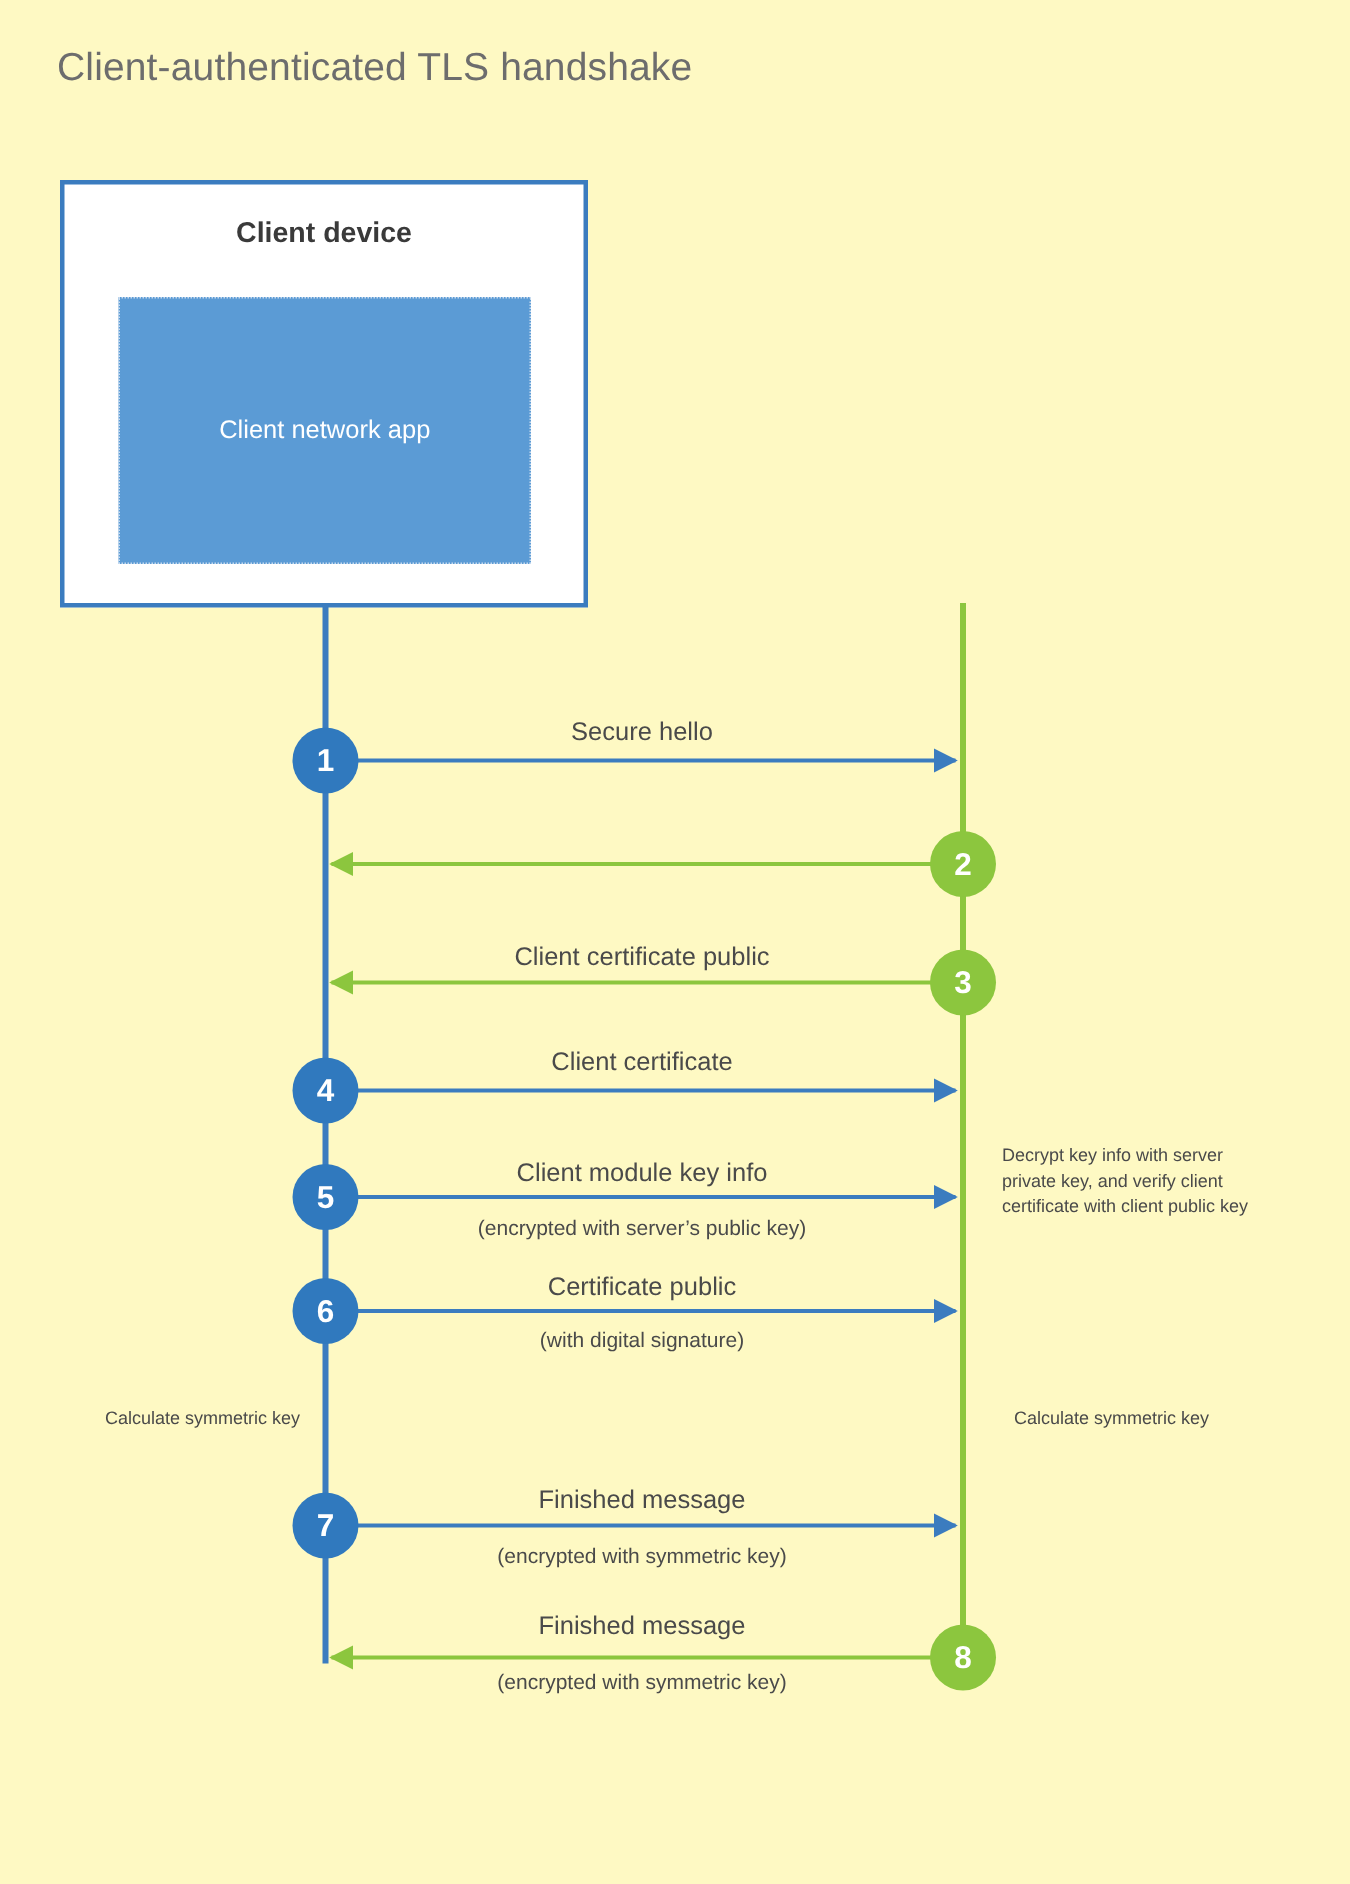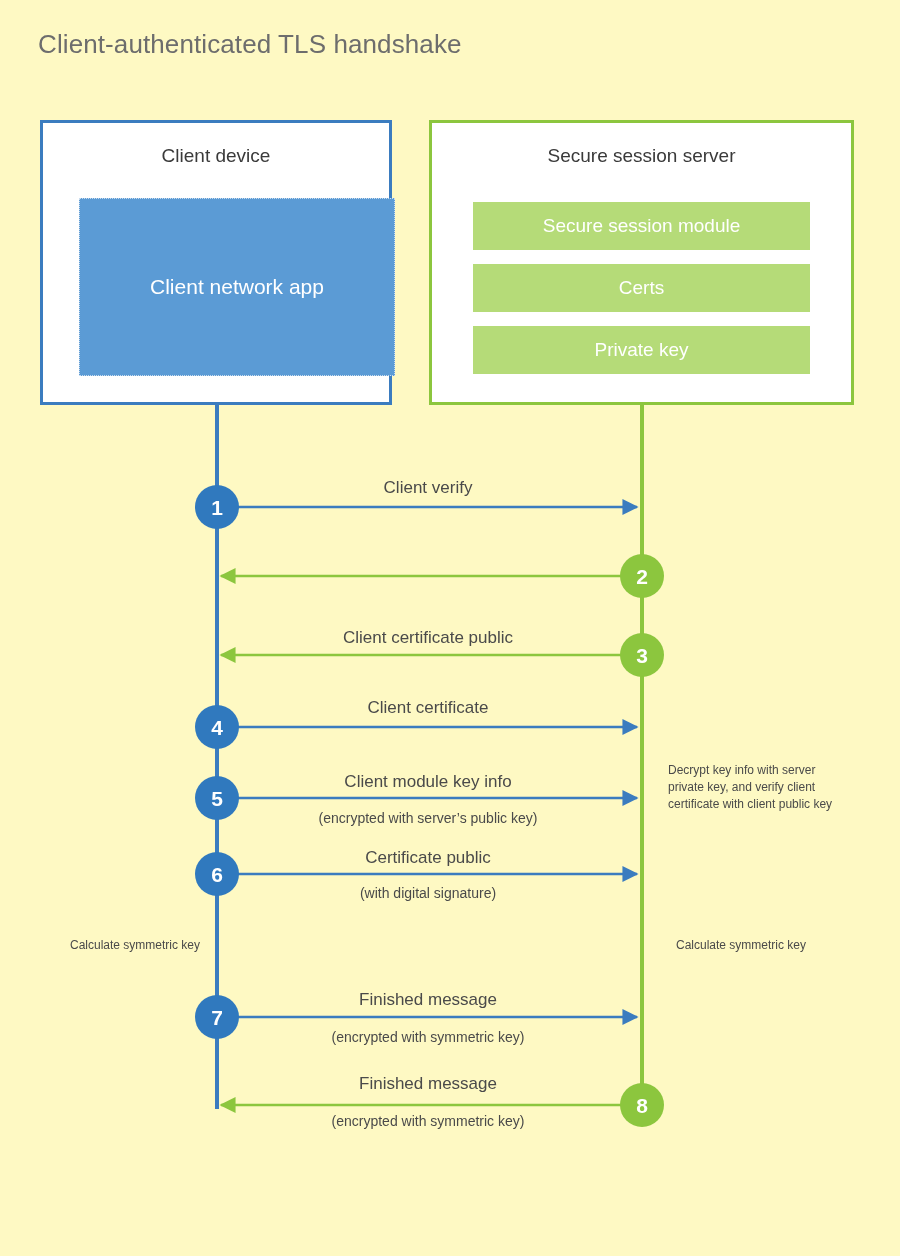--- a/index.html
+++ b/index.html
@@ -52,40 +52,40 @@
     height: 285px;
     border: 3px solid #8cc63e;
   }
   .party-title {
     position: absolute;
     left: 0;
     right: 0;
     top: 22px;
     text-align: center;
     font-size: 19px;
-    font-weight: normal;
+    font-weight: bold;
     color: #3a3a3a;
   }
 
   
   #client-app {
     position: absolute;
     left: 36px;
     top: 75px;
-    width: 316px;
+    width: 275px;
     height: 178px;
     background: #5b9bd5;
     border: 1px dotted #c9dcef;
     box-sizing: border-box;
     display: flex;
     align-items: center;
     justify-content: center;
     text-align: center;
     color: #ffffff;
-    font-size: 21px;
+    font-size: 17px;
     line-height: 1.32;
     padding: 0 10px;
   }
 
   
   .server-bar {
     position: absolute;
     left: 41px;
     width: 337px;
     height: 48px;
@@ -196,26 +196,20 @@
 
 <div id="canvas">
 
   <div id="page-title">Client-authenticated TLS handshake</div>
 
   <div id="client-box" class="party-box">
     <div class="party-title">Client device</div>
     <div id="client-app">Client network app</div>
   </div>
 
-  <div id="server-box" class="party-box">
-    <div class="party-title">Secure session server</div>
-    <div id="server-bar-0" class="server-bar">Secure session module</div>
-    <div id="server-bar-1" class="server-bar">Certs</div>
-    <div id="server-bar-2" class="server-bar">Private key</div>
-  </div>
 
   <div id="client-lifeline" class="lifeline"></div>
   <div id="server-lifeline" class="lifeline"></div>
 
   <svg id="arrow-layer" viewBox="0 0 900 1256" xmlns="http://www.w3.org/2000/svg">
     <defs>
       <marker id="head-blue" markerWidth="7" markerHeight="7" refX="5.6" refY="3.5" orient="auto" markerUnits="strokeWidth">
         <path d="M0,0.4 L6.2,3.5 L0,6.6 z" fill="#3b7cbf"></path>
       </marker>
       <marker id="head-green" markerWidth="7" markerHeight="7" refX="5.6" refY="3.5" orient="auto" markerUnits="strokeWidth">
@@ -242,21 +236,21 @@
 
   <div class="step-circle client" style="top:485px">1</div>
   <div class="step-circle server" style="top:554px">2</div>
   <div class="step-circle server" style="top:633px">3</div>
   <div class="step-circle client" style="top:705px">4</div>
   <div class="step-circle client" style="top:776px">5</div>
   <div class="step-circle client" style="top:852px">6</div>
   <div class="step-circle client" style="top:995px">7</div>
   <div class="step-circle server" style="top:1083px">8</div>
 
-  <div class="msg-label" style="top:478px">Client verify</div>
+  <div class="msg-label" style="top:478px">Secure hello</div>
   <div class="msg-label" style="top:628px">Client certificate public</div>
   <div class="msg-label" style="top:698px">Client certificate</div>
 
   <div class="msg-label" style="top:772px">Client module key info</div>
   <div class="msg-sub" style="top:810px">(encrypted with server’s public key)</div>
 
   <div class="msg-label" style="top:848px">Certificate public</div>
   <div class="msg-sub" style="top:885px">(with digital signature)</div>
 
   <div class="msg-label" style="top:990px">Finished message</div>

